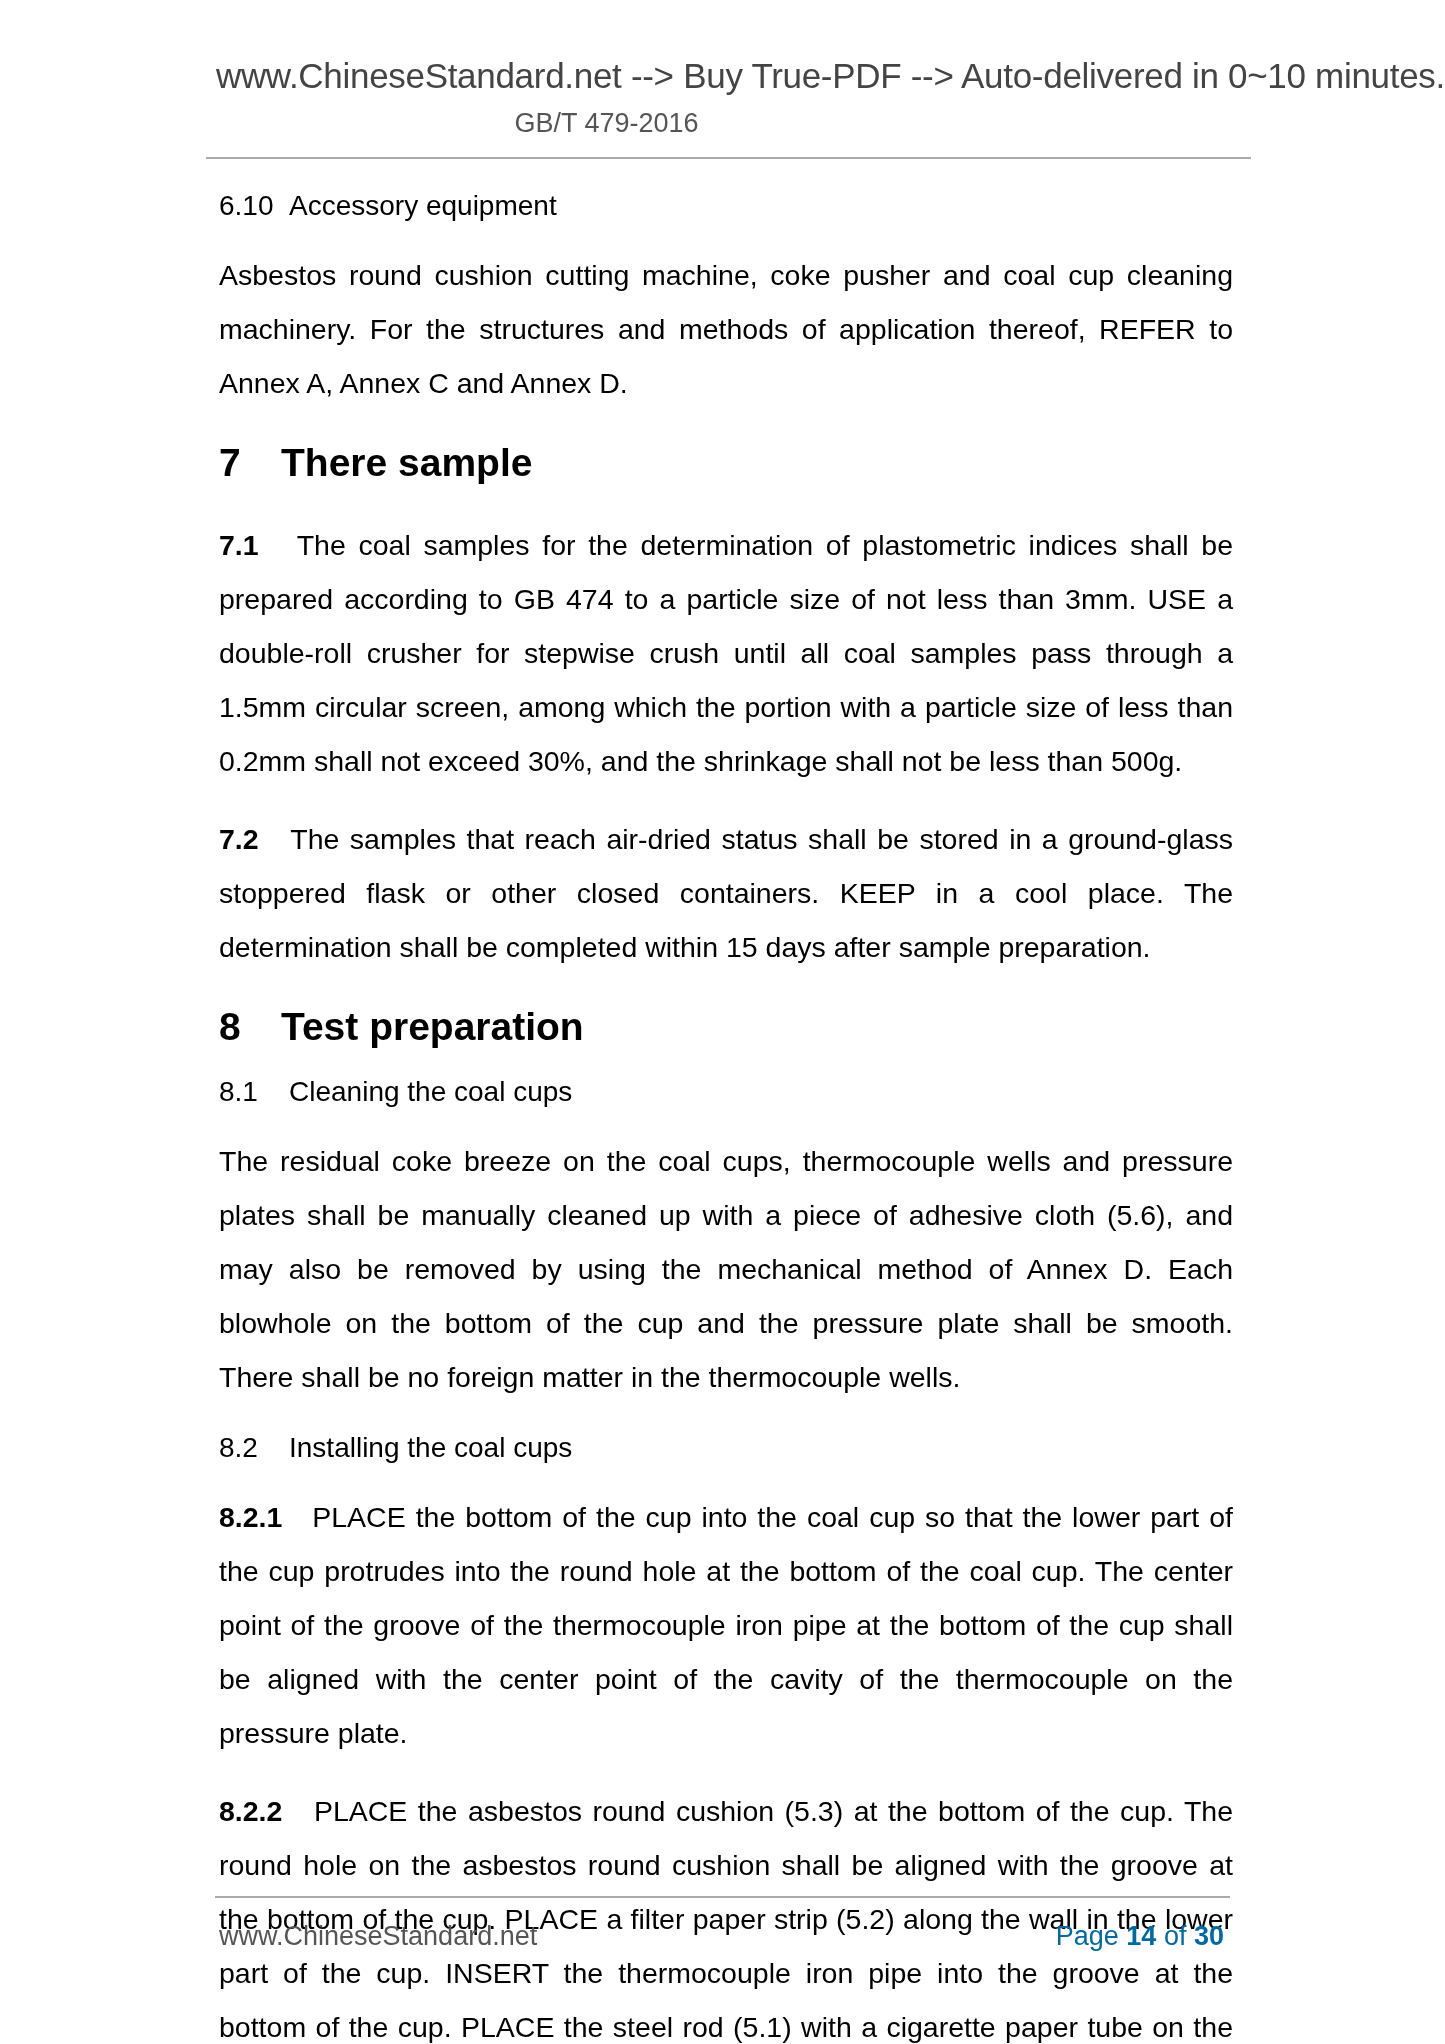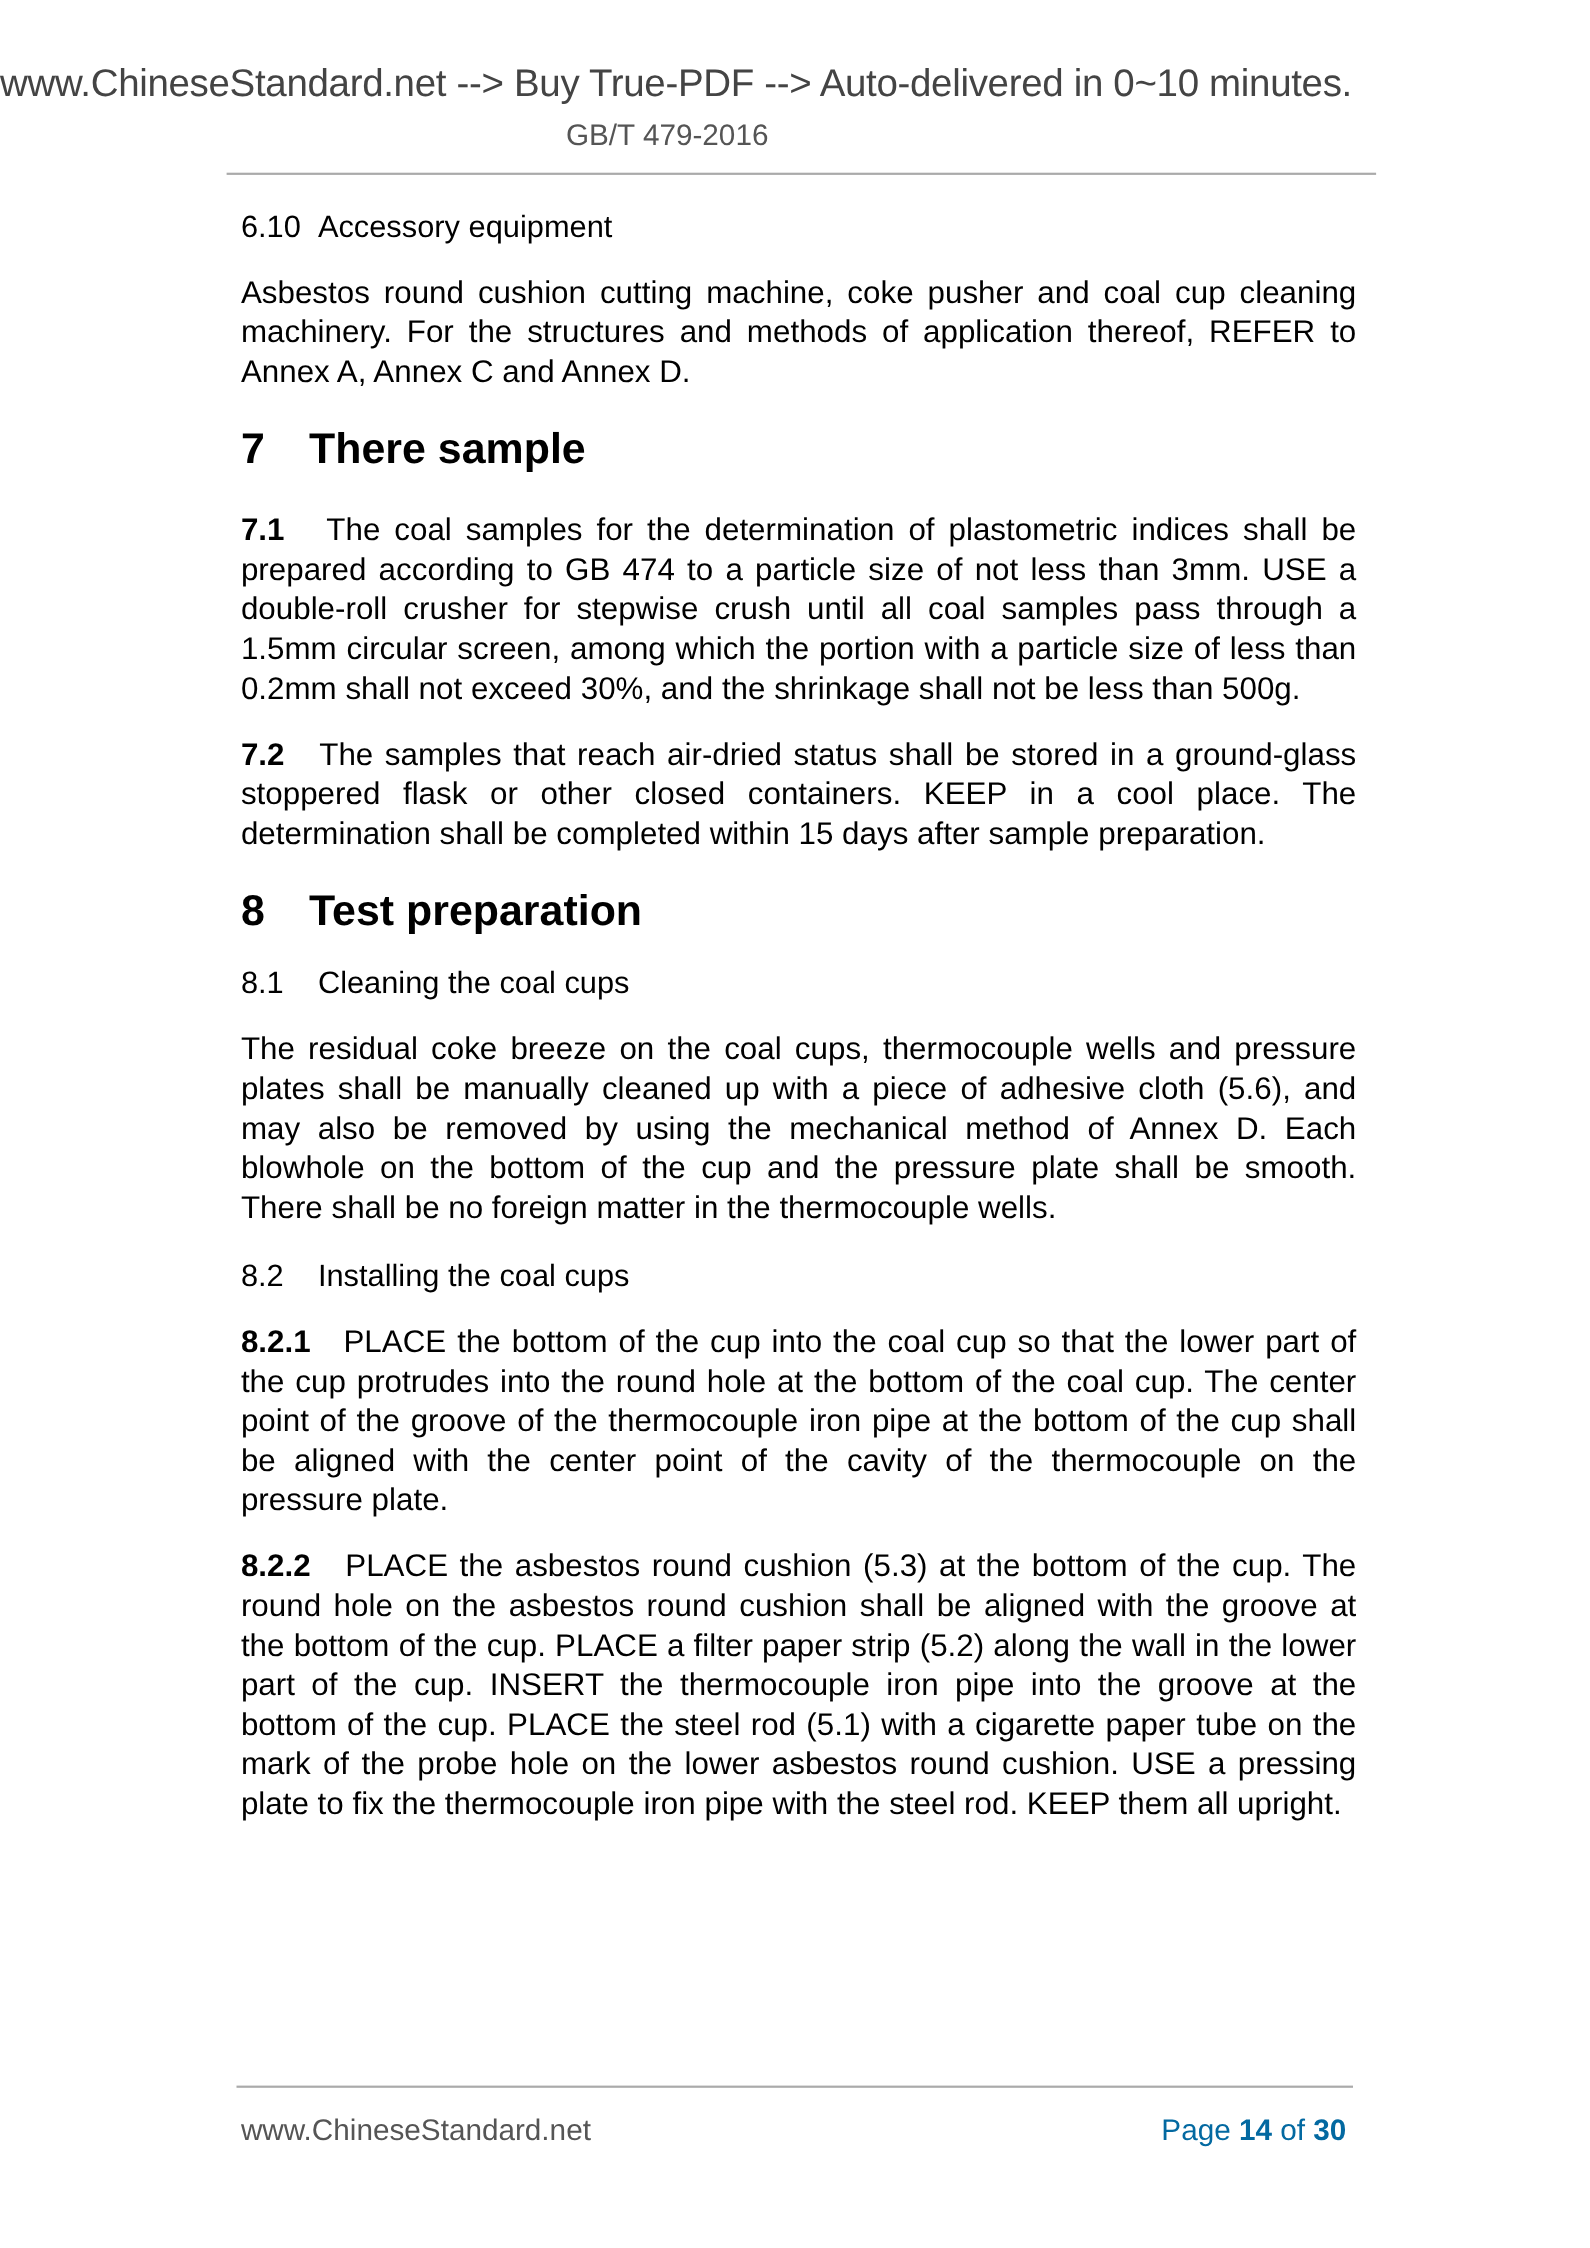--- a/index.html
+++ b/index.html
@@ -1,28 +1,28 @@
 <!DOCTYPE html>
 <html><head>
 <meta charset="utf-8">
 <style>
   html, body { margin: 0; padding: 0; background: #ffffff; }
   body { width: 1445px; height: 2044px; position: relative; overflow: hidden;
          font-family: "Liberation Sans", sans-serif; color: #000; }
-  .hdr-line1 { position: absolute; top: 56px; left: 0; width: 1445px; text-align: left;
+  .hdr-line1 { position: absolute; top: 56px; left: 0; width: 1445px; text-align: right;
                font-size: 35px; color: #444; letter-spacing: -0.3px; }
   .hdr-line2 { position: absolute; top: 108px; left: 0; width: 1213px; text-align: center;
                font-size: 27px; color: #555; }
   .hdr-rule { position: absolute; top: 157px; left: 206px; width: 1045px; height: 2px; background: #aaa; }
   .content { position: absolute; left: 219px; top: 186px; width: 1014px; }
   .h2 { font-weight: normal; font-size: 28px; margin: 0; line-height: 40px; }
   .h2 .num { display: inline-block; width: 70px; }
   .h1 { font-weight: bold; font-size: 39px; margin: 0; line-height: 50px; }
   .h1 .num { display: inline-block; width: 62px; }
-  p { margin: 0; font-size: 28.5px; line-height: 36px; text-align: justify; }
+  p { margin: 0; font-size: 28.5px; line-height: 54px; text-align: justify; }
   p b { font-weight: bold; }
   .gap-s { height: 24px; }
   .foot-rule { position: absolute; top: 1896px; left: 215px; width: 1015px; height: 2px; background: #aaa; }
   .foot-left { position: absolute; top: 1921px; left: 219px; font-size: 27px; color: #555; }
   .foot-right { position: absolute; top: 1921px; right: 221px; font-size: 27px; color: #0369a1; }
   .foot-right b { font-weight: bold; }
 </style>
 </head>
 <body>
 

